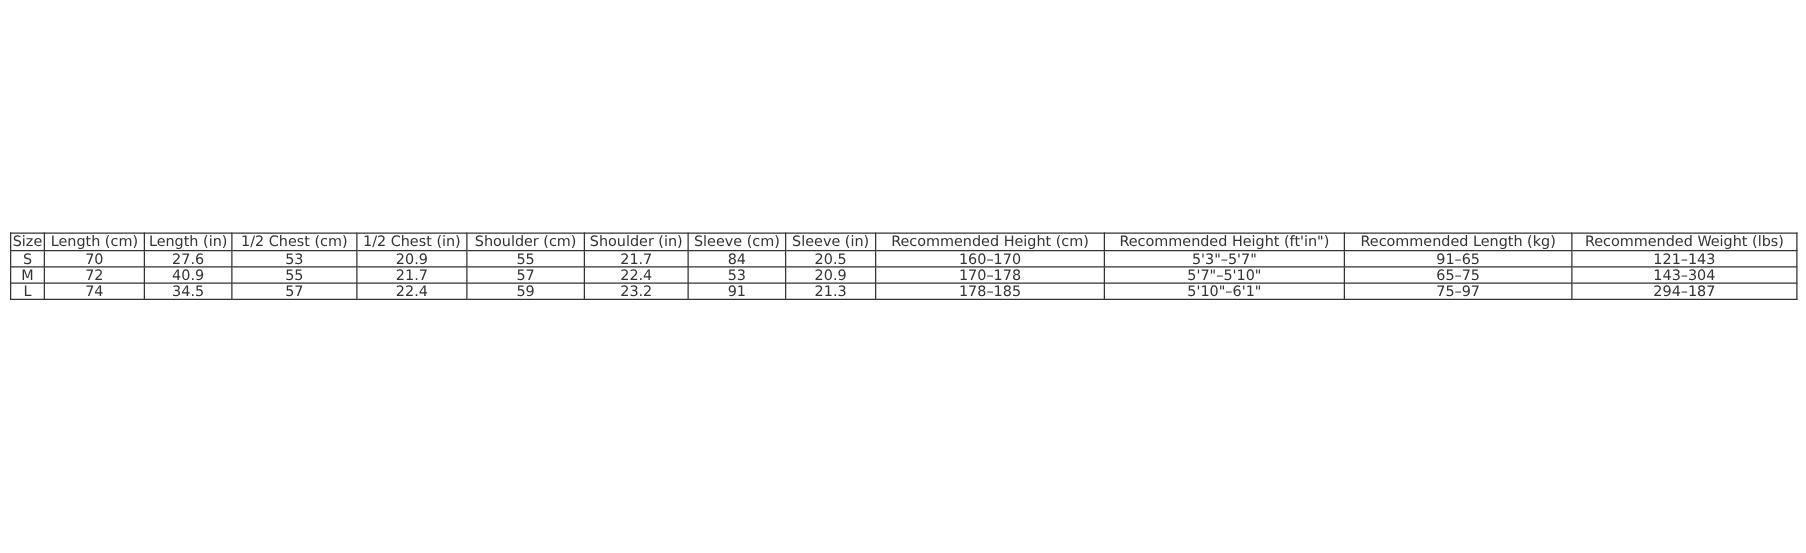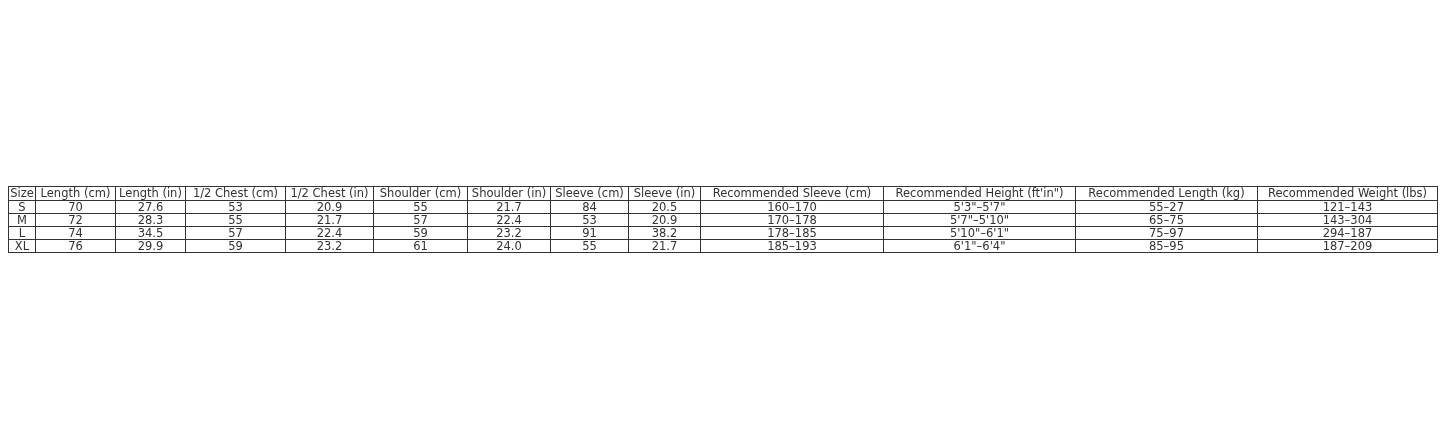--- a/index.html
+++ b/index.html
@@ -68,82 +68,67 @@
       <tr>
         <th>Size</th>
         <th>Length (cm)</th>
         <th>Length (in)</th>
         <th>1/2 Chest (cm)</th>
         <th>1/2 Chest (in)</th>
         <th>Shoulder (cm)</th>
         <th>Shoulder (in)</th>
         <th>Sleeve (cm)</th>
         <th>Sleeve (in)</th>
-        <th>Recommended Sleeve (cm)</th>
+        <th>Recommended Height (cm)</th>
         <th>Recommended Height (ft'in")</th>
         <th>Recommended Length (kg)</th>
         <th>Recommended Weight (lbs)</th>
       </tr>
     </thead>
     <tbody>
       <tr>
         <td>S</td>
         <td>70</td>
         <td>27.6</td>
         <td>53</td>
         <td>20.9</td>
         <td>55</td>
         <td>21.7</td>
         <td>84</td>
         <td>20.5</td>
         <td>160–170</td>
         <td>5'3"–5'7"</td>
-        <td>55–27</td>
+        <td>91–65</td>
         <td>121–143</td>
       </tr>
       <tr>
         <td>M</td>
         <td>72</td>
-        <td>28.3</td>
+        <td>40.9</td>
         <td>55</td>
         <td>21.7</td>
         <td>57</td>
         <td>22.4</td>
         <td>53</td>
         <td>20.9</td>
         <td>170–178</td>
         <td>5'7"–5'10"</td>
         <td>65–75</td>
         <td>143–304</td>
       </tr>
       <tr>
         <td>L</td>
         <td>74</td>
         <td>34.5</td>
         <td>57</td>
         <td>22.4</td>
         <td>59</td>
         <td>23.2</td>
         <td>91</td>
-        <td>38.2</td>
+        <td>21.3</td>
         <td>178–185</td>
         <td>5'10"–6'1"</td>
         <td>75–97</td>
         <td>294–187</td>
-      </tr>
-      <tr>
-        <td>XL</td>
-        <td>76</td>
-        <td>29.9</td>
-        <td>59</td>
-        <td>23.2</td>
-        <td>61</td>
-        <td>24.0</td>
-        <td>55</td>
-        <td>21.7</td>
-        <td>185–193</td>
-        <td>6'1"–6'4"</td>
-        <td>85–95</td>
-        <td>187–209</td>
       </tr>
     </tbody>
   </table>
 </div>
 
 </body></html>

